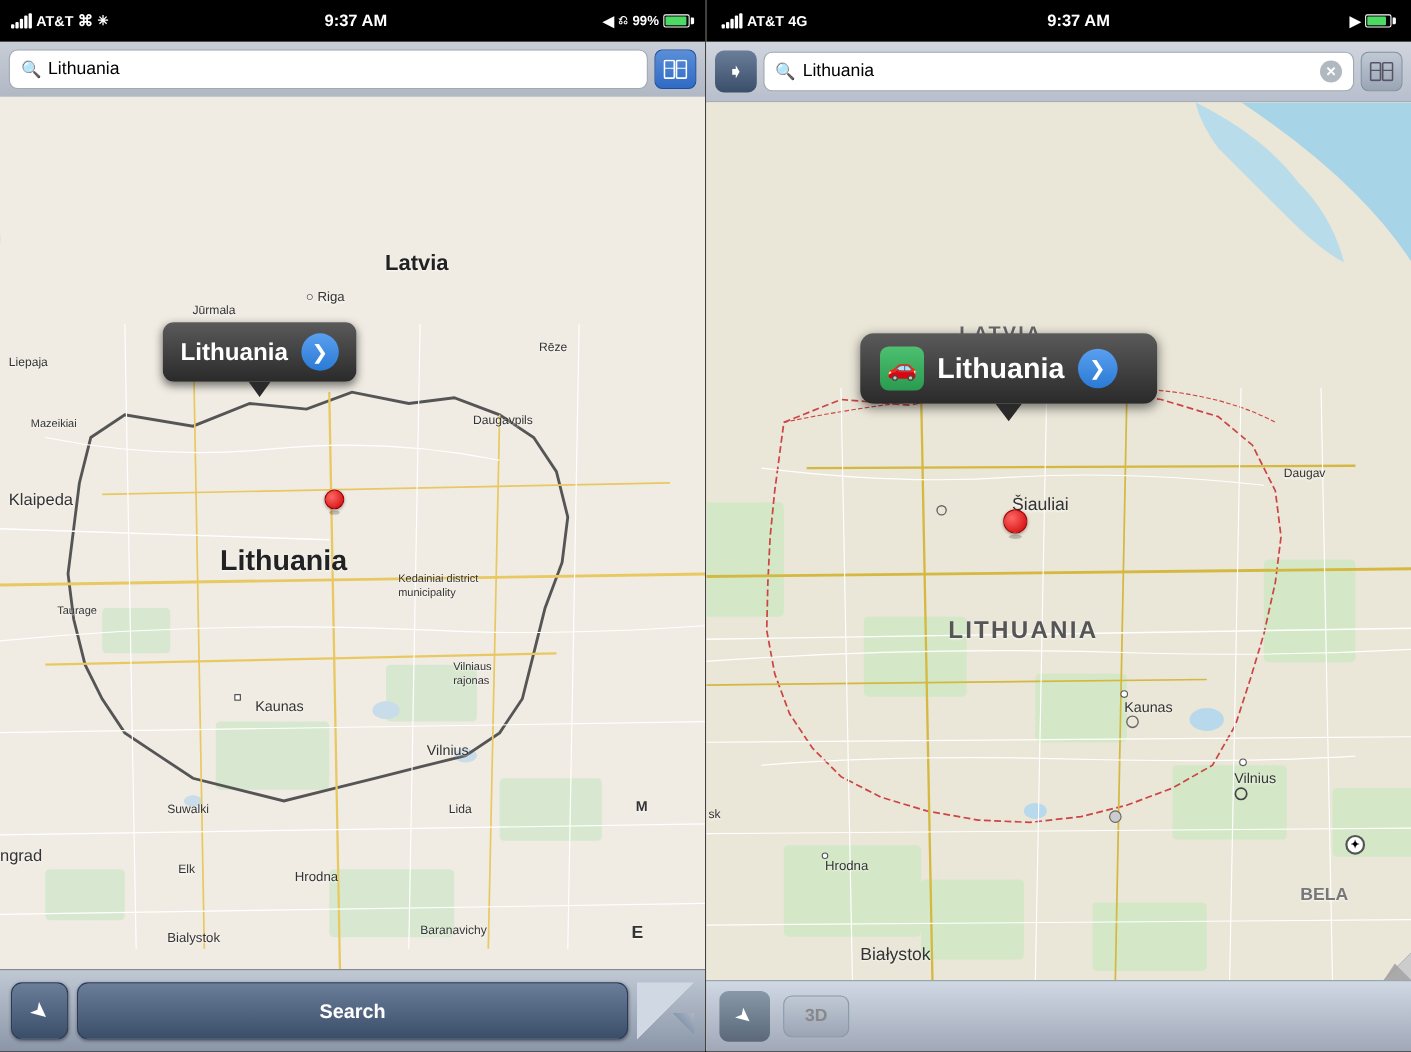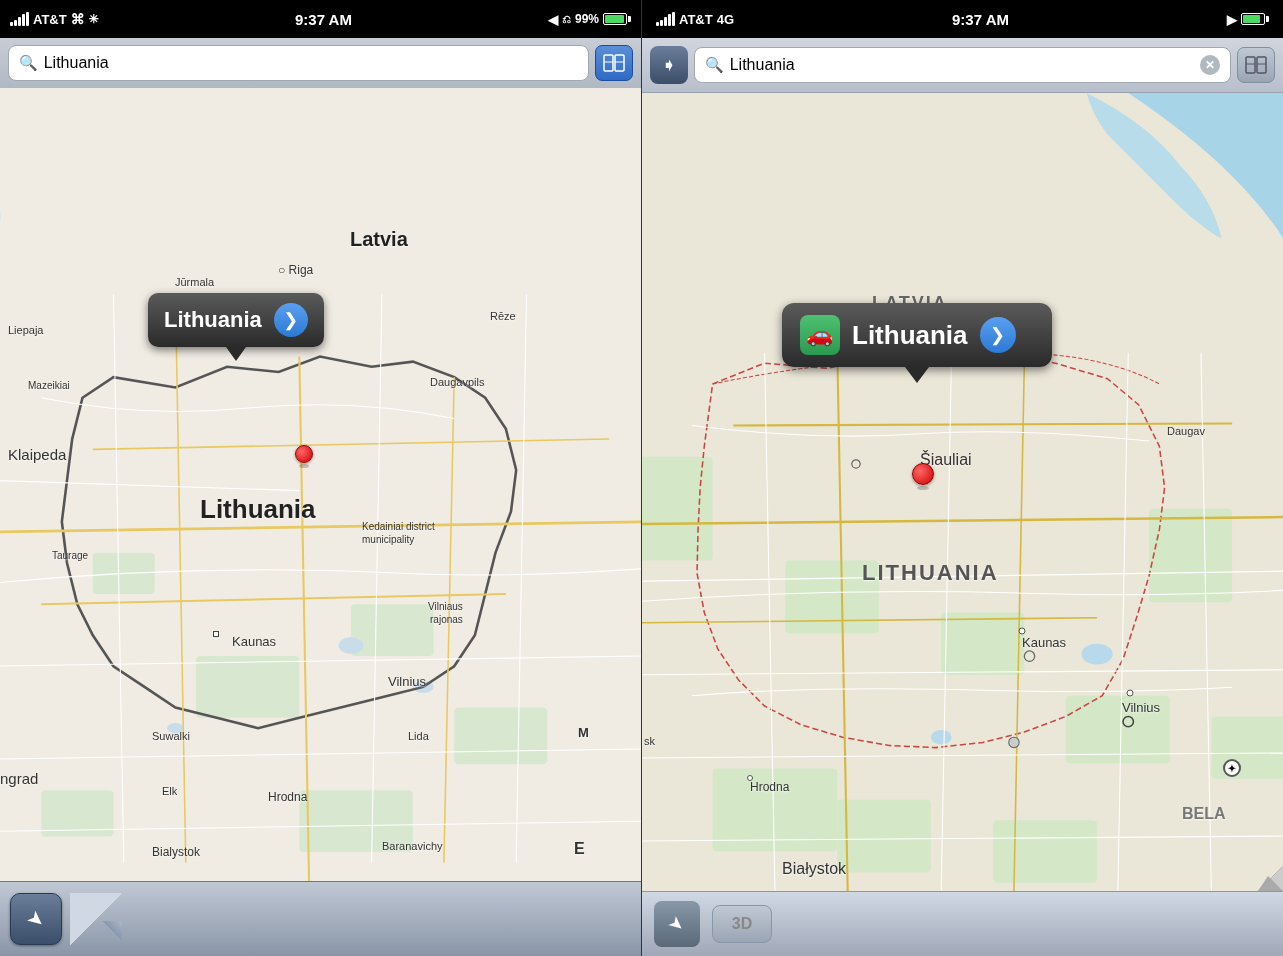--- a/index.html
+++ b/index.html
@@ -610,21 +610,21 @@
     <div class="map-label" style="top:215px;left:192px;font-size:11px;">Jelgava</div>
     <div class="map-label" style="top:222px;left:490px;font-size:11px;">Rēze</div>
     <div class="map-label" style="top:236px;left:8px;font-size:11px;">Liepaja</div>
     <div class="map-label" style="top:288px;left:430px;font-size:11px;">Daugavpils</div>
     <div class="map-label" style="top:292px;left:28px;font-size:10px;">Mazeikiai</div>
     <div class="map-label" style="top:406px;left:200px;font-size:26px;font-weight:bold;color:#222;">Lithuania</div>
     <div class="map-label" style="top:358px;left:8px;font-size:15px;">Klaipeda</div>
     <div class="map-label" style="top:432px;left:362px;font-size:10px;line-height:1.3;">Kedainiai district<br>municipality</div>
     <div class="map-label" style="top:462px;left:52px;font-size:10px;">Taurage</div>
     <div class="map-label" style="top:546px;left:232px;font-size:13px;">Kaunas</div>
-    <div class="map-label" style="top:512px;left:428px;font-size:10px;line-height:1.3;text-align:right;">Vilniaus<br>rajonas</div>
+    <div class="map-label" style="top:512px;left:412px;font-size:10px;line-height:1.3;">Vilniaus<br>rajonas</div>
     <div class="map-label" style="top:586px;left:388px;font-size:13px;">Vilnius</div>
     <div class="map-label" style="top:642px;left:152px;font-size:11px;">Suwalki</div>
     <div class="map-label" style="top:642px;left:408px;font-size:11px;">Lida</div>
     <div class="map-label" style="top:637px;left:578px;font-size:13px;font-weight:bold;">M</div>
     <div class="map-label" style="top:682px;left:0px;font-size:15px;">ngrad</div>
     <div class="map-label" style="top:697px;left:162px;font-size:11px;">Elk</div>
     <div class="map-label" style="top:702px;left:268px;font-size:12px;">Hrodna</div>
     <div class="map-label" style="top:757px;left:152px;font-size:12px;">Bialystok</div>
     <div class="map-label" style="top:752px;left:382px;font-size:11px;">Baranavichy</div>
     <div class="map-label" style="top:752px;left:574px;font-size:16px;font-weight:bold;">E</div>
@@ -639,20 +639,23 @@
     <div class="pin-left">
       <div class="pin-head"></div>
       <div class="pin-shadow"></div>
     </div>
 
   </div>
 
   <div class="toolbar-left">
     <div class="loc-btn-left">
       <span style="font-size:20px;transform:rotate(40deg);display:inline-block;">➤</span>
+    </div>
+    <div class="search-btn-left">
+      <span>Search</span>
     </div>
     <div class="page-btn-left">
       <div class="page-curl"></div>
     </div>
   </div>
 
 </div>
 
 <div class="divider"></div>
 

